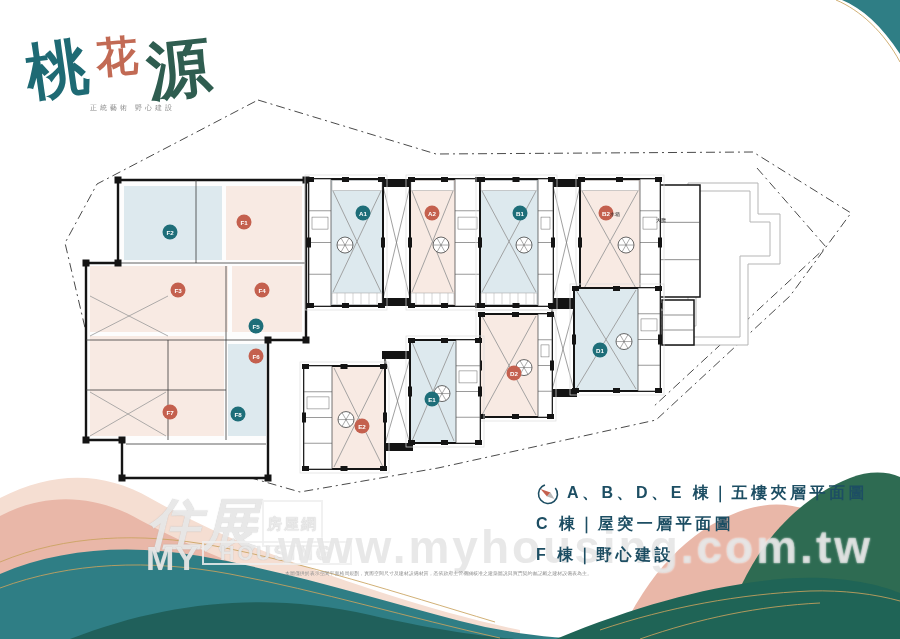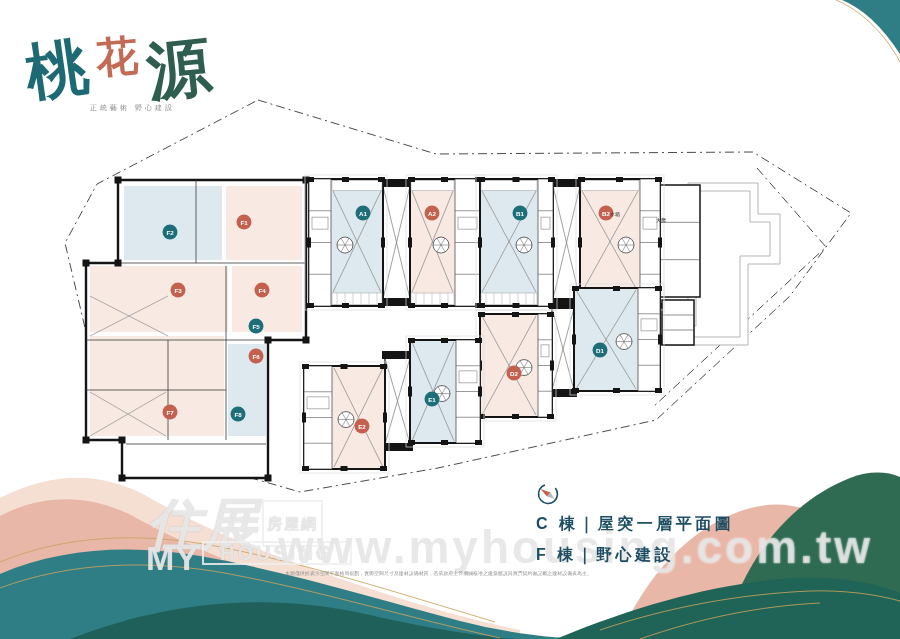--- a/index.html
+++ b/index.html
@@ -395,20 +395,21 @@
     <div class="tagline">正統藝術 野心建設</div>
   </div>
 
   <div class="legend">
     <div class="legend-row">
       <svg class="compass" viewBox="0 0 24 24">
         <circle class="cmp-ring" cx="12" cy="12" r="9.5" stroke-dasharray="48 12" transform="rotate(-40 12 12)"></circle>
         <path class="cmp-needle" d="M4.5,7 L14.5,10.5 L11,14.5 Z"></path>
         <path class="cmp-tail" d="M14.5,10.5 L18.5,17 L11,14.5 Z"></path>
       </svg>
+      <span>A、B、D、E 棟｜五樓夾層平面圖</span>
     </div>
     <div class="legend-row legend-indent">
       <span>C 棟｜屋突一層平面圖</span>
     </div>
     <div class="legend-row legend-indent">
       <span>F 棟｜野心建設</span>
     </div>
   </div>
 
   <div class="wm-logo">

